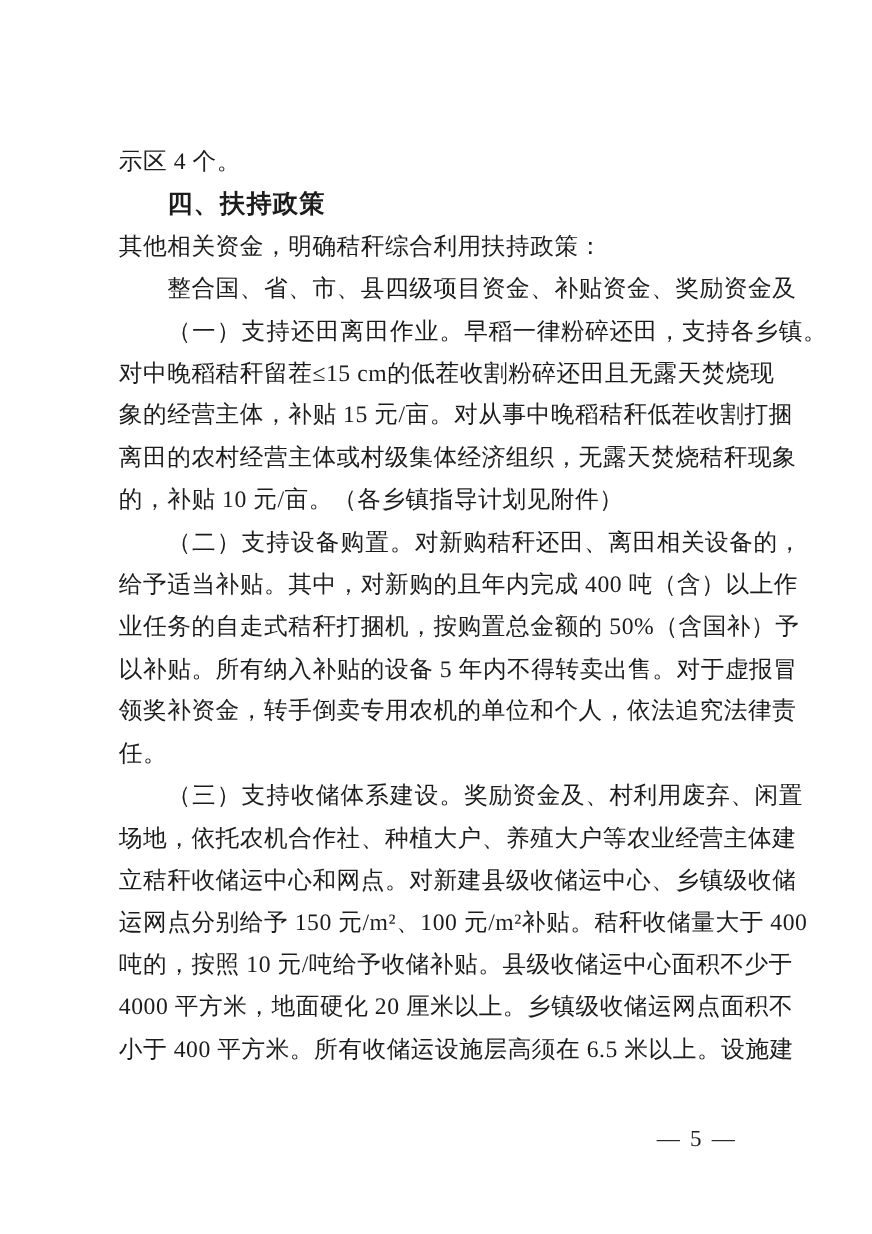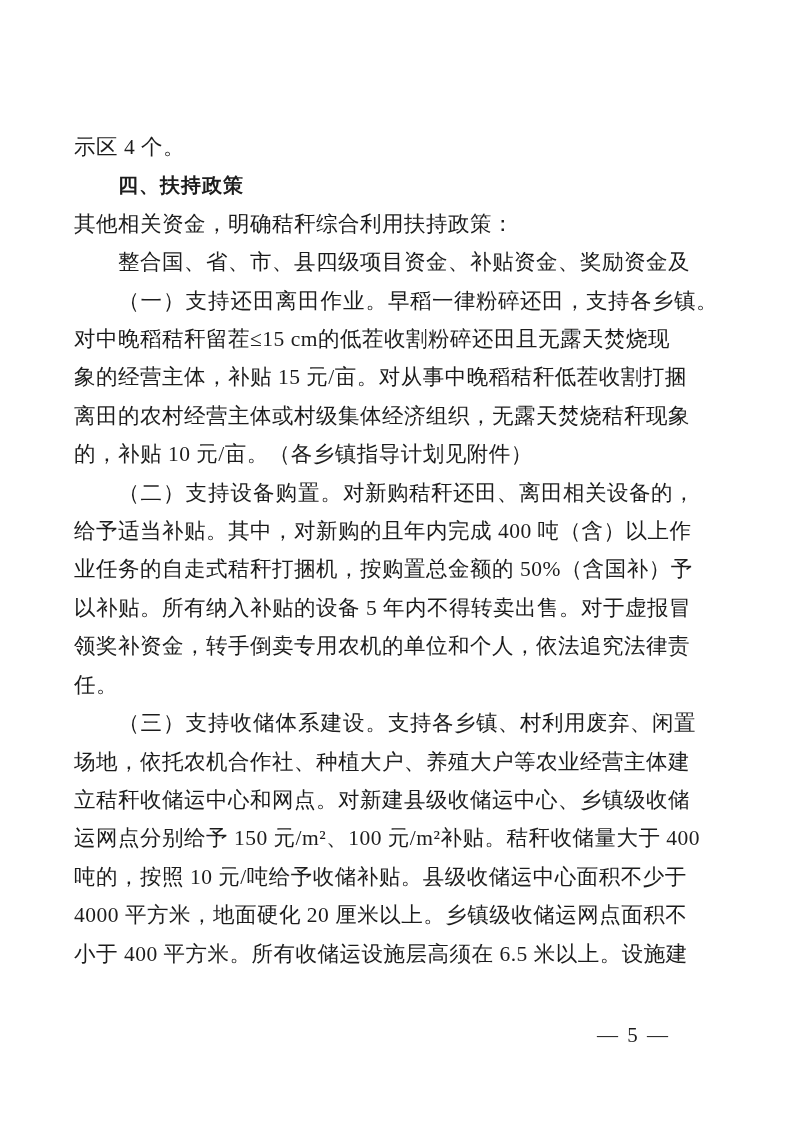--- a/index.html
+++ b/index.html
@@ -14,38 +14,38 @@
     position: relative;
     width: 793px;
     height: 1122px;
     background: var(--page-bg);
     overflow: hidden;
     font-family: "Liberation Serif", "DejaVu Serif", serif;
     color: var(--text-color);
   }
   .content {
     position: absolute;
-    left: 74px;
+    left: 108px;
     top: 128px;
     width: 614px;
     font-size: 21.5px;
     line-height: 38.4px;
   }
   .line {
     white-space: nowrap;
     letter-spacing: 0.5px;
   }
   .line.indent {
     text-indent: 44px;
   }
   .heading-line {
     font-family: "Liberation Sans", "DejaVu Sans", sans-serif;
     font-weight: bold;
     letter-spacing: 1px;
-    font-size: 20px;
+    font-size: 23px;
   }
   .item-lead {
     letter-spacing: 1px;
   }
   .page-number {
     position: absolute;
     left: 90px;
     top: 1016px;
     width: 580px;
     text-align: right;
@@ -78,21 +78,21 @@
       </div>
       <div>
         <div class="line indent"><span class="item-lead">（二）支持设备购置。</span><span>对新购秸秆还田、离田相关设备的，</span></div>
         <div class="line">给予适当补贴。其中，对新购的且年内完成 400 吨（含）以上作</div>
         <div class="line">业任务的自走式秸秆打捆机，按购置总金额的 50%（含国补）予</div>
         <div class="line">以补贴。所有纳入补贴的设备 5 年内不得转卖出售。对于虚报冒</div>
         <div class="line">领奖补资金，转手倒卖专用农机的单位和个人，依法追究法律责</div>
         <div class="line">任。</div>
       </div>
       <div>
-        <div class="line indent"><span class="item-lead">（三）支持收储体系建设。</span><span>支持各乡镇、村利用废弃、闲置</span></div>
+        <div class="line indent"><span class="item-lead">（三）支持收储体系建设。</span><span>奖励资金及、村利用废弃、闲置</span></div>
         <div class="line">场地，依托农机合作社、种植大户、养殖大户等农业经营主体建</div>
         <div class="line">立秸秆收储运中心和网点。对新建县级收储运中心、乡镇级收储</div>
         <div class="line">运网点分别给予 150 元/m²、100 元/m²补贴。秸秆收储量大于 400</div>
         <div class="line">吨的，按照 10 元/吨给予收储补贴。县级收储运中心面积不少于</div>
         <div class="line">4000 平方米，地面硬化 20 厘米以上。乡镇级收储运网点面积不</div>
         <div class="line">小于 400 平方米。所有收储运设施层高须在 6.5 米以上。设施建</div>
       </div>
     </div>
   <div class="page-number">— 5 —</div>
 </div>

